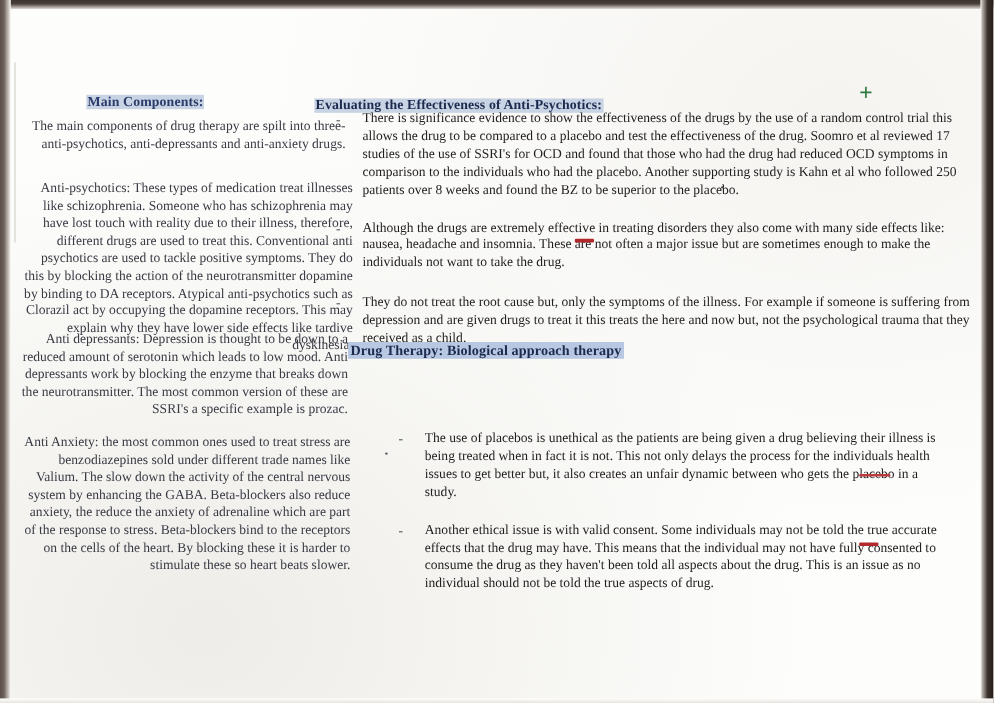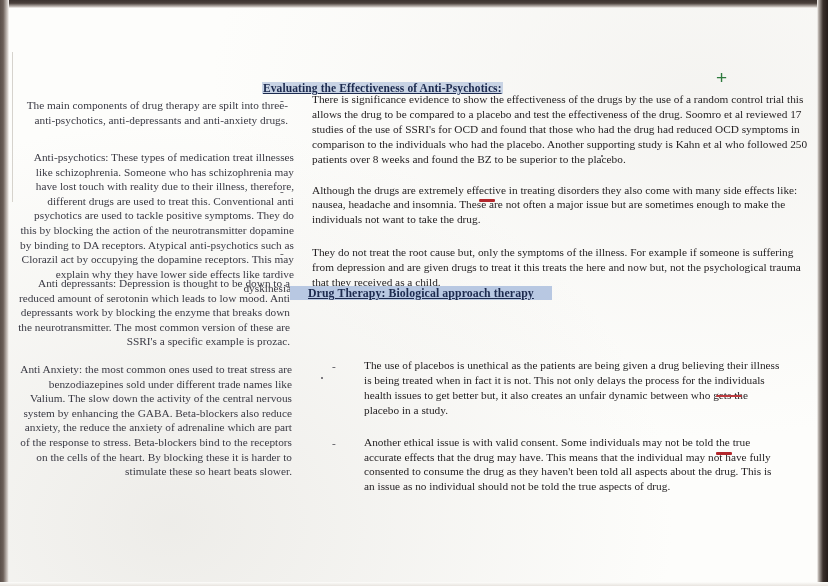--- a/index.html
+++ b/index.html
@@ -71,34 +71,33 @@
 
   
   .block { position: absolute; }
 
   .hl {
     background: #c8d3e4;
     padding: 0 1px;
   }
   .hl-strong {
     background: #b8c8e2;
-    padding: 0 18px;
+    padding: 0 2px;
   }
 
   .head {
     font-family: "Liberation Serif", serif;
     font-weight: bold;
     color: #2b3c6b;
     font-size: 11.5px;
     letter-spacing: .1px;
     white-space: nowrap;
   }
   .head-dark {
     color: #1c2a4e;
-    text-decoration: underline;
   }
 
   .para {
     font-family: "Liberation Serif", serif;
     font-size: 11.3px;
     line-height: 14.6px;
     color: #3a3a44;
     text-align: right;
   }
 
@@ -109,21 +108,21 @@
   }
   .bullet-dash {
     position: absolute;
     left: 0; top: 1px;
     width: 8px;
     color: #4a4a52;
     font-size: 11.3px;
     line-height: 14.6px;
   }
   .bullet-text {
-    margin-left: 32px;
+    margin-left: 22px;
     font-family: "Liberation Serif", serif;
     font-size: 11.3px;
     line-height: 14.9px;
     color: #201d1f;
   }
   .red-dash-abs {
     position: absolute;
     width: 16px;
     height: 3px;
     background: #b3282d;
@@ -158,20 +157,23 @@
 
 <div id="scan">
 
   <div class="paper-shade"></div>
   <div class="edge-top"></div>
   <div class="edge-left"></div>
   <div class="edge-right"></div>
   <div class="edge-bottom"></div>
   <div class="left-rule"></div>
 
+  <div class="block" style="left:72px; top:75px; width:230px;">
+    <span class="head hl">Main Components:</span>
+  </div>
 
   <div class="block para" style="left:16px; top:98px; width:272px;">The main components of drug therapy are spilt into three- anti-psychotics, anti-depressants and anti-anxiety drugs.</div>
 
   <div class="block para" style="left:16px; top:150px; width:278px;">Anti-psychotics: These types of medication treat illnesses like schizophrenia. Someone who has schizophrenia may have lost touch with reality due to their illness, therefore, different drugs are used to treat this. Conventional anti psychotics are used to tackle positive symptoms. They do this by blocking the action of the neurotransmitter dopamine by binding to DA receptors. Atypical anti-psychotics such as Clorazil act by occupying the dopamine receptors. This may explain why they have lower side effects like tardive dyskinesia.</div>
 
   <div class="block para" style="left:16px; top:276px; width:274px;">Anti depressants: Depression is thought to be down to a reduced amount of serotonin which leads to low mood. Anti depressants work by blocking the enzyme that breaks down the neurotransmitter. The most common version of these are SSRI's a specific example is prozac.</div>
 
   <div class="block para" style="left:16px; top:362px; width:276px;">Anti Anxiety: the most common ones used to treat stress are benzodiazepines sold under different trade names like Valium. The slow down the activity of the central nervous system by enhancing the GABA. Beta-blockers also reduce anxiety, the reduce the anxiety of adrenaline which are part of the response to stress. Beta-blockers bind to the receptors on the cells of the heart. By blocking these it is harder to stimulate these so heart beats slower.</div>
 
   <div class="block" style="left:262px; top:78px; width:320px;">

